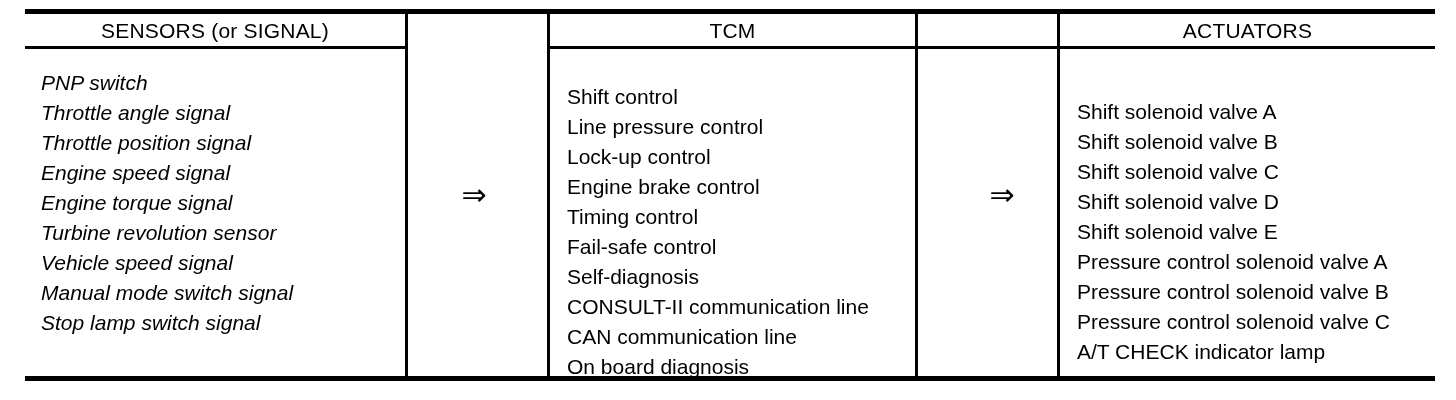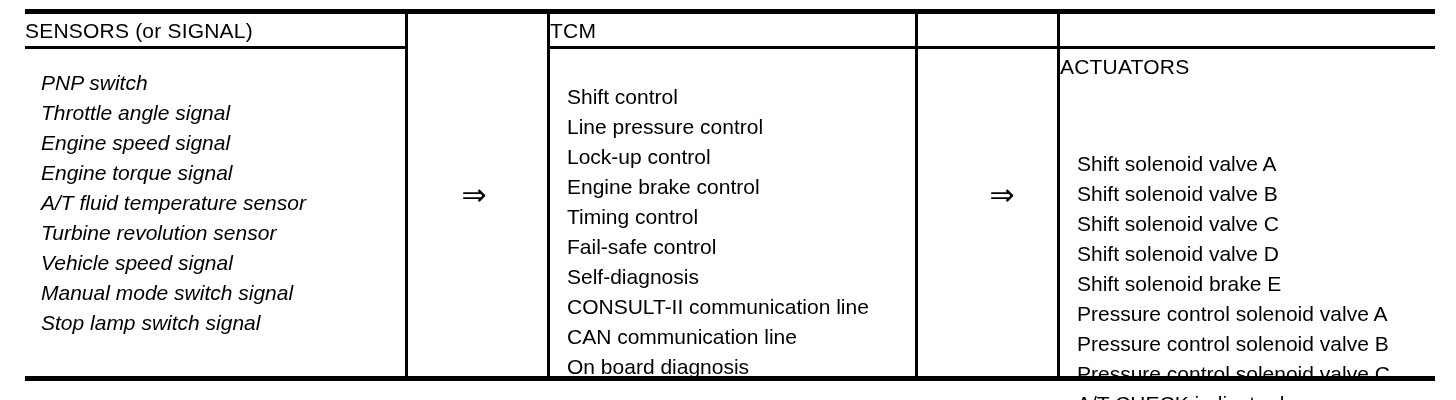--- a/index.html
+++ b/index.html
@@ -64,30 +64,30 @@
   
   .col {
     position: absolute;
     top: 5px;
     bottom: 5px;
   }
   .col-sensors   { left: 0px;    width: 380px; }
   .col-arrow1    { left: 383px;  width: 139px; }
   .col-tcm       { left: 525px;  width: 365px; }
   .col-arrow2    { left: 893px;  width: 139px; }
-  .col-actuators { left: 1035px; width: 375px; margin-top: 36px; }
+  .col-actuators { left: 1035px; width: 375px; }
 
   .col-head {
     position: absolute;
     left: 0;
     right: 0;
     top: 0;
     height: 50px;
     line-height: 33px;
-    text-align: left;
+    text-align: center;
     font-size: 21px;
     letter-spacing: 0.2px;
   }
 
   .col-body {
     position: absolute;
     left: 0;
     right: 0;
     top: 35px;
     bottom: 0;
@@ -102,21 +102,21 @@
     font-size: 21px;
     line-height: 30px;
     white-space: nowrap;
   }
 
   
   .col-sensors .col-body .item-list { padding: 19px 0 0 16px; font-style: italic; }
   
   .col-tcm .col-body .item-list { padding: 33px 12px 0 17px; }
   
-  .col-actuators .col-body .item-list { padding: 64px 0 0 17px; }
+  .col-actuators .col-body .item-list { padding: 48px 0 0 17px; }
 
   .arrow-cell {
     position: absolute;
     left: 0;
     right: 0;
     top: 0;
     bottom: 0;
   }
   .arrow-glyph {
     position: absolute;
@@ -144,23 +144,23 @@
   <div class="vrule v2"></div>
   <div class="vrule v3"></div>
   <div class="vrule v4"></div>
 
   <div class="col col-sensors">
     <div class="col-head">SENSORS (or SIGNAL)</div>
     <div class="col-body">
       <ul class="item-list">
         <li>PNP switch</li>
         <li>Throttle angle signal</li>
+        <li>Throttle position signal</li>
         <li>Engine speed signal</li>
         <li>Engine torque signal</li>
-        <li>A/T fluid temperature sensor</li>
         <li>Turbine revolution sensor</li>
         <li>Vehicle speed signal</li>
         <li>Manual mode switch signal</li>
         <li>Stop lamp switch signal</li>
       </ul>
     </div>
   </div>
 
   <div class="col col-arrow1">
     <div class="arrow-cell">
@@ -193,21 +193,21 @@
   </div>
 
   <div class="col col-actuators">
     <div class="col-head">ACTUATORS</div>
     <div class="col-body">
       <ul class="item-list">
         <li>Shift solenoid valve A</li>
         <li>Shift solenoid valve B</li>
         <li>Shift solenoid valve C</li>
         <li>Shift solenoid valve D</li>
-        <li>Shift solenoid brake E</li>
+        <li>Shift solenoid valve E</li>
         <li>Pressure control solenoid valve A</li>
         <li>Pressure control solenoid valve B</li>
         <li>Pressure control solenoid valve C</li>
         <li>A/T CHECK indicator lamp</li>
       </ul>
     </div>
   </div>
 
 </div>
 

